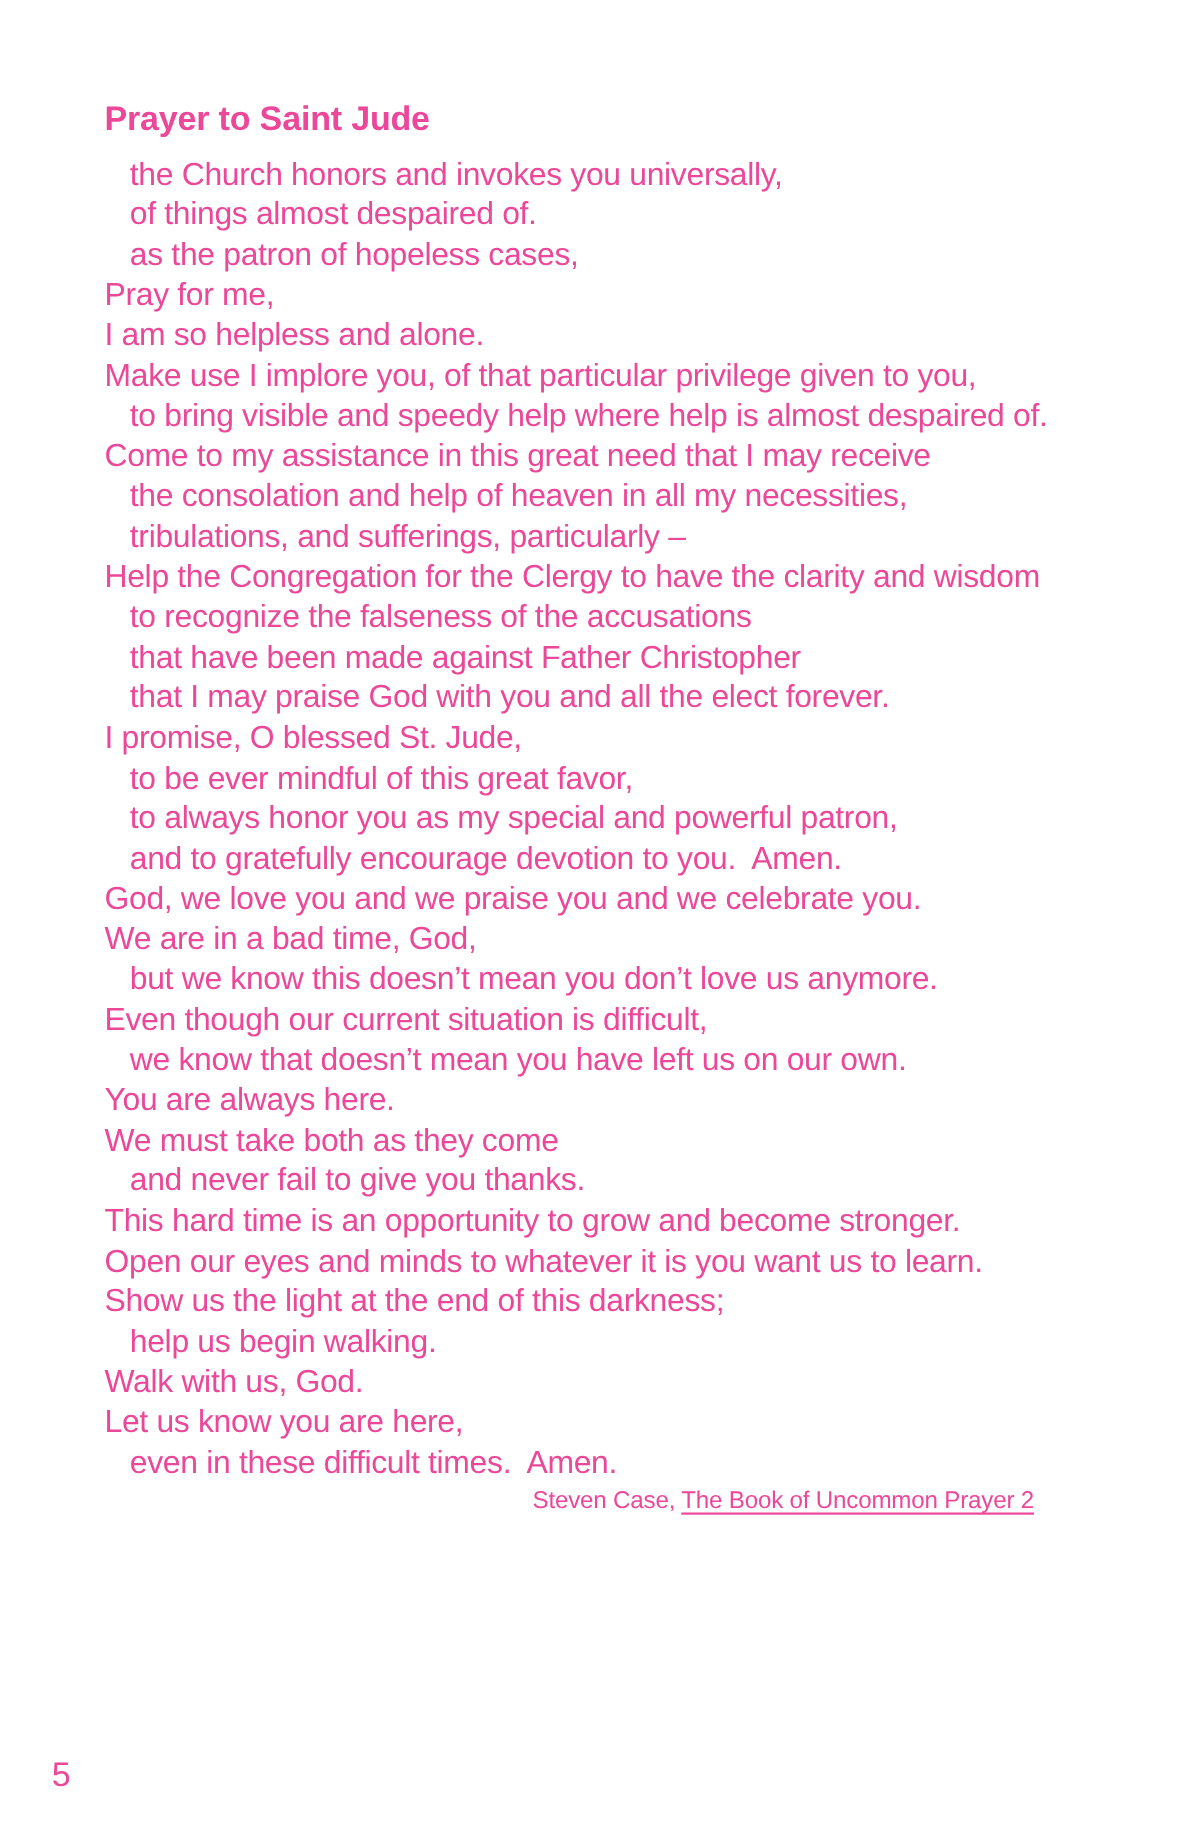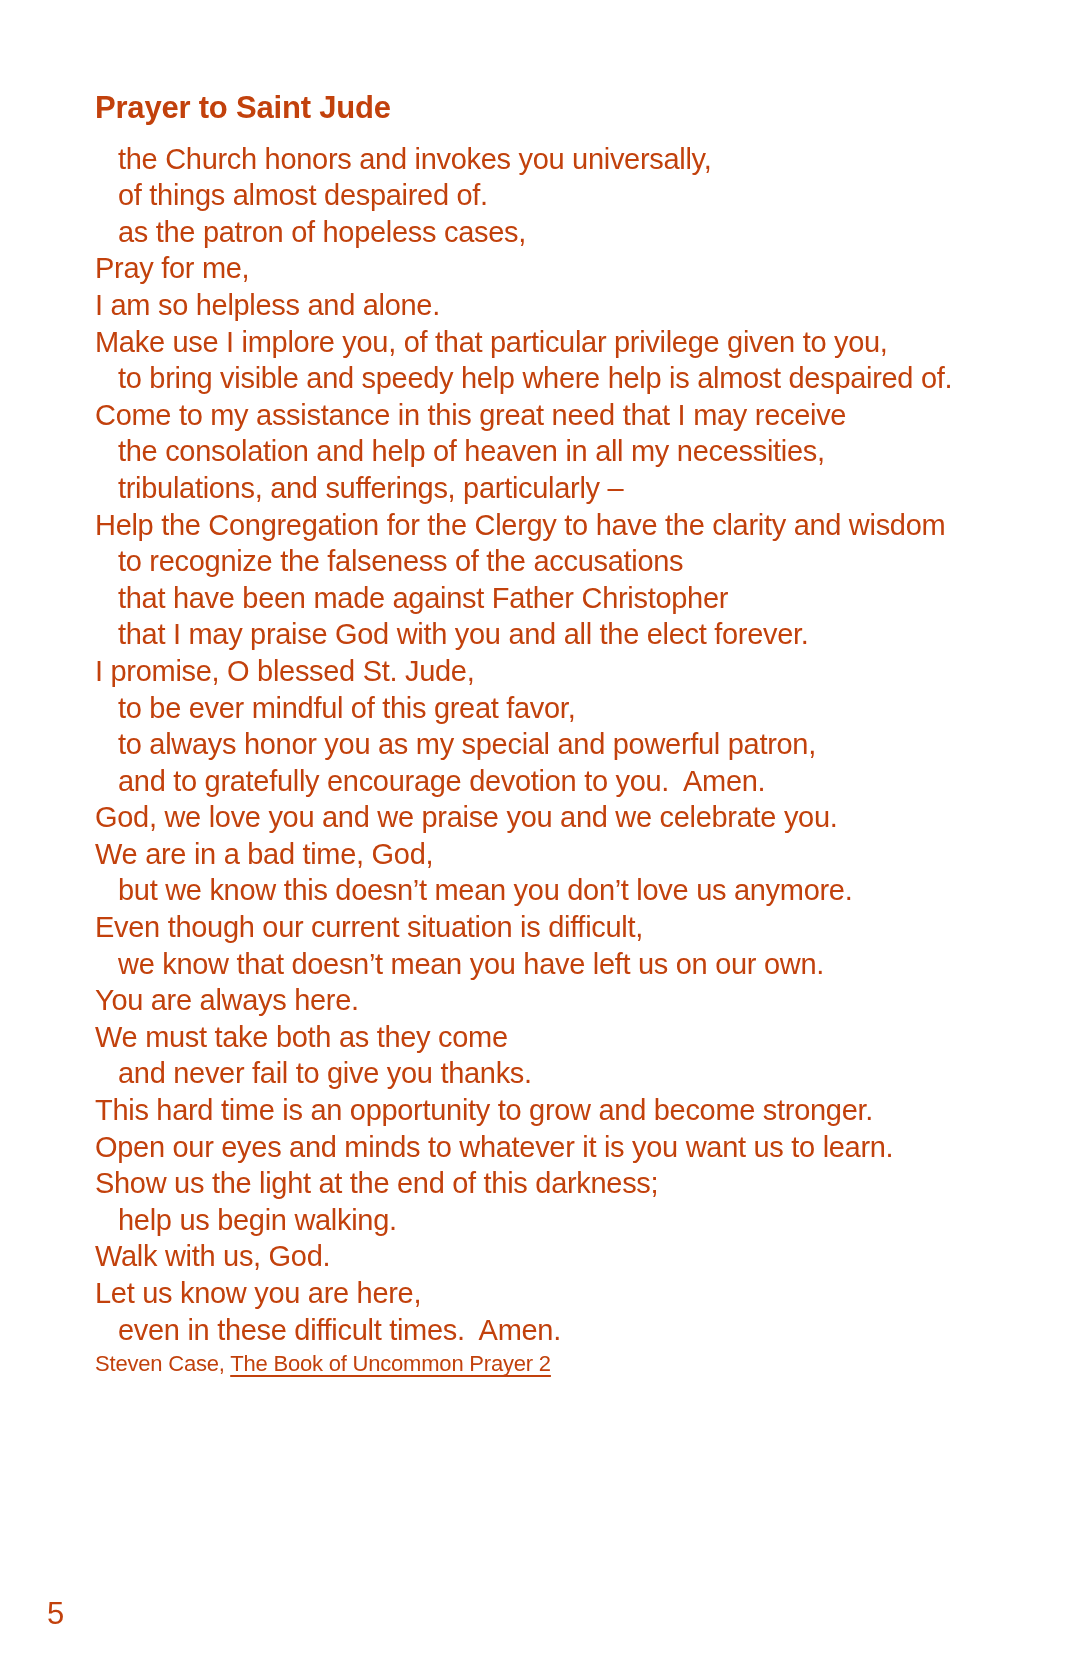--- a/index.html
+++ b/index.html
@@ -3,21 +3,21 @@
 <meta charset="utf-8">
 <style>
   html, body { margin: 0; padding: 0; background: #ffffff; }
   .page {
     position: relative;
     width: 987px;
     height: 1678px;
     background: #ffffff;
     overflow: hidden;
     font-family: "Liberation Sans", sans-serif;
-    color: #c2410c;
+    color: #ec4899;
   }
   .content {
     position: absolute;
     left: 95px;
     top: 90px;
     width: 991px;
   }
   .section-title {
     font-size: 31px;
     font-weight: bold;
@@ -33,21 +33,21 @@
   .line {
     font-size: 29px;
     line-height: 36.6px;
     letter-spacing: -0.3px;
     white-space: pre-wrap;
   }
   .indent { padding-left: 23px; }
   .attribution {
     margin-top: 3px;
     margin-right: 146px;
-    text-align: left;
+    text-align: right;
     font-size: 22px;
     line-height: 26px;
     letter-spacing: -0.2px;
     white-space: pre-wrap;
   }
   .underlined {
     text-decoration: underline;
     text-underline-offset: 4px;
   }
   .page-number {

